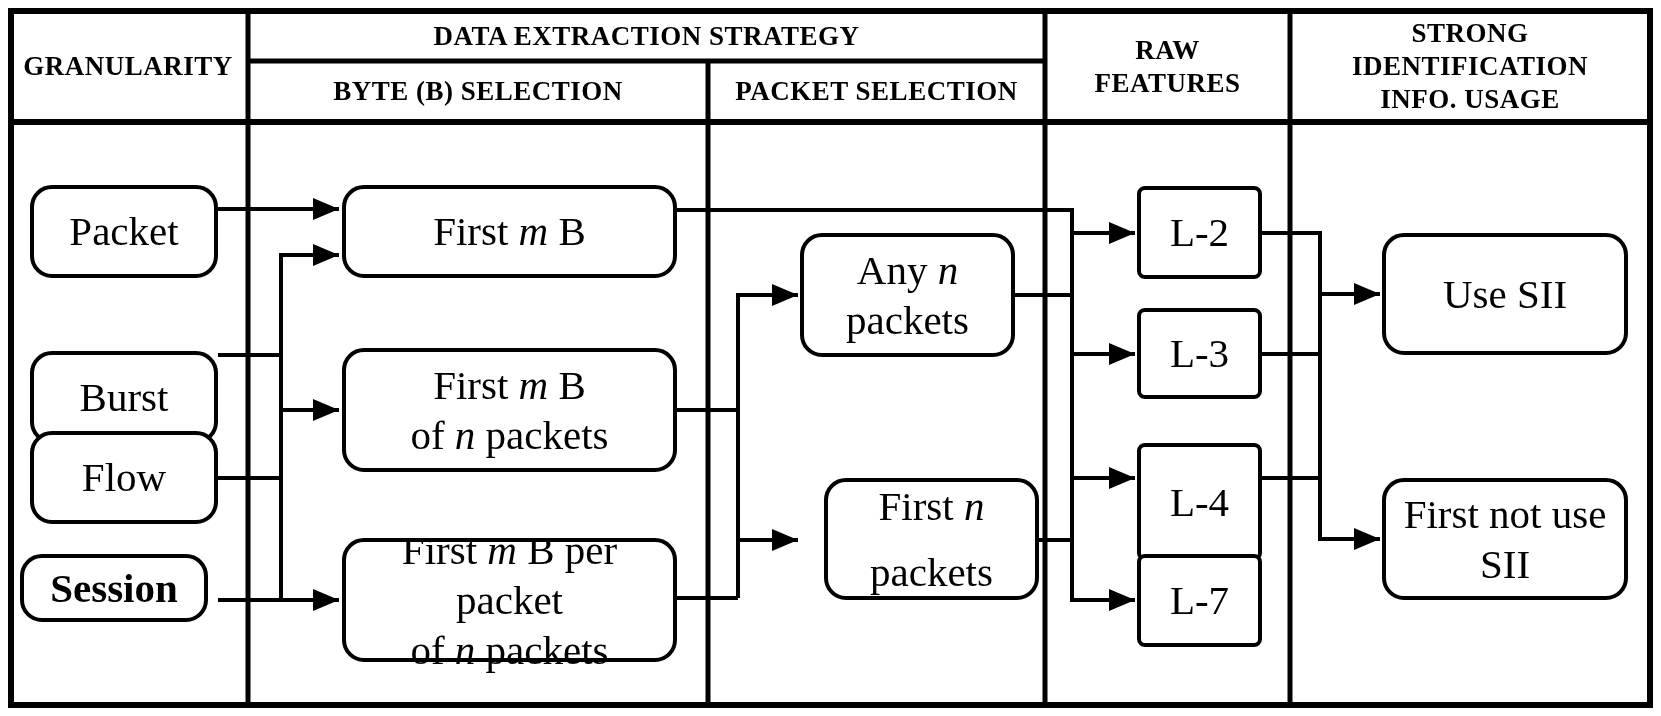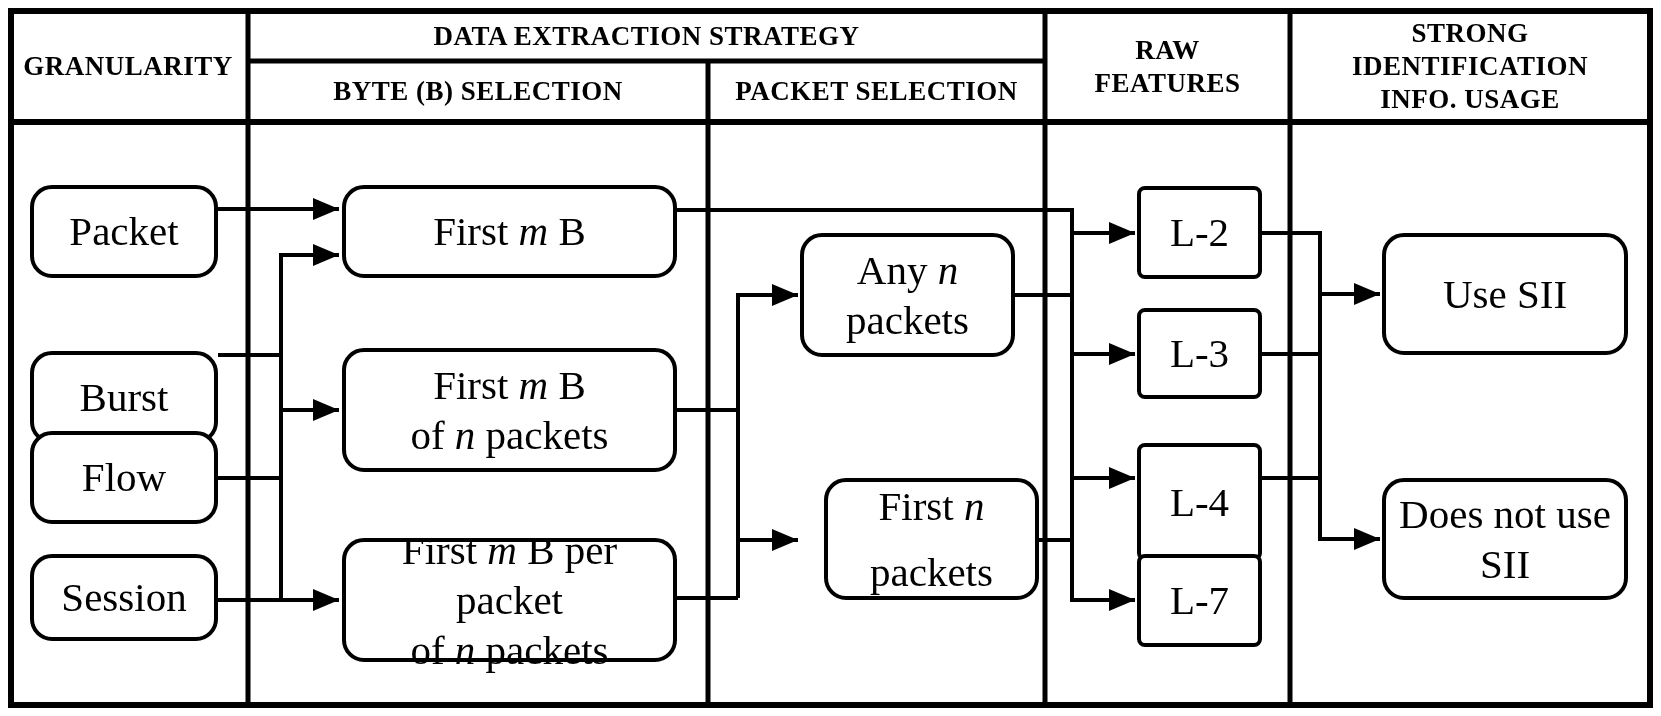--- a/index.html
+++ b/index.html
@@ -117,21 +117,21 @@
 
   <div class="node" style="left:30px; top:185px; width:188px; height:93px;">
     <div>Packet</div>
   </div>
   <div class="node" style="left:30px; top:308px; width:188px; height:93px;margin-top:43px;">
     <div>Burst</div>
   </div>
   <div class="node" style="left:30px; top:431px; width:188px; height:93px;">
     <div>Flow</div>
   </div>
-  <div class="node" style="left:30px; top:554px; width:188px; height:87px;">
+  <div class="node" style="left:20px; top:554px; width:188px; height:68px;font-weight:bold;">
     <div>Session</div>
   </div>
 
   <div class="node" style="left:342px; top:185px; width:335px; height:93px;">
     <div><span>First </span><i>m</i><span> B</span></div>
   </div>
   <div class="node" style="left:342px; top:348px; width:335px; height:124px;">
     <div><span>First </span><i>m</i><span> B</span></div>
     <div><span>of </span><i>n</i><span> packets</span></div>
   </div>
@@ -159,17 +159,17 @@
     <div>L-4</div>
   </div>
   <div class="node small" style="left:1137px; top:554px; width:125px; height:93px;">
     <div>L-7</div>
   </div>
 
   <div class="node" style="left:1382px; top:233px; width:246px; height:122px;align-items:center;">
     <div>Use SII</div>
   </div>
   <div class="node" style="left:1382px; top:478px; width:246px; height:122px;">
-    <div>Does not use</div>
+    <div>First not use</div>
     <div>SII</div>
   </div>
 
 </div>
 
 </body></html>

